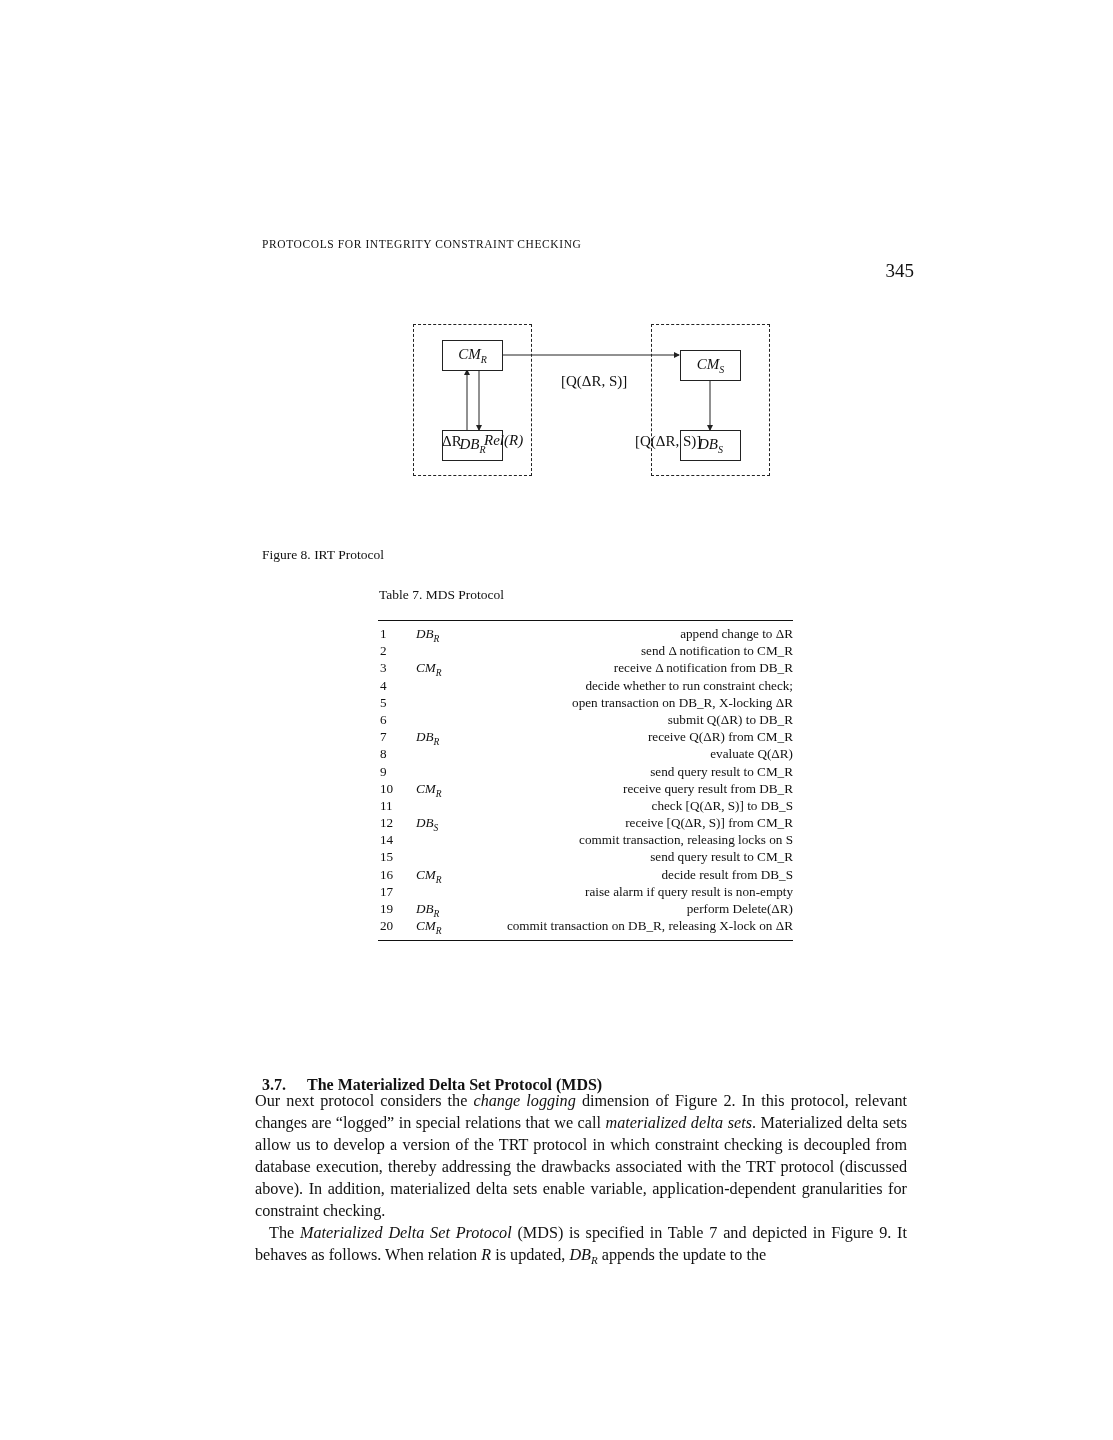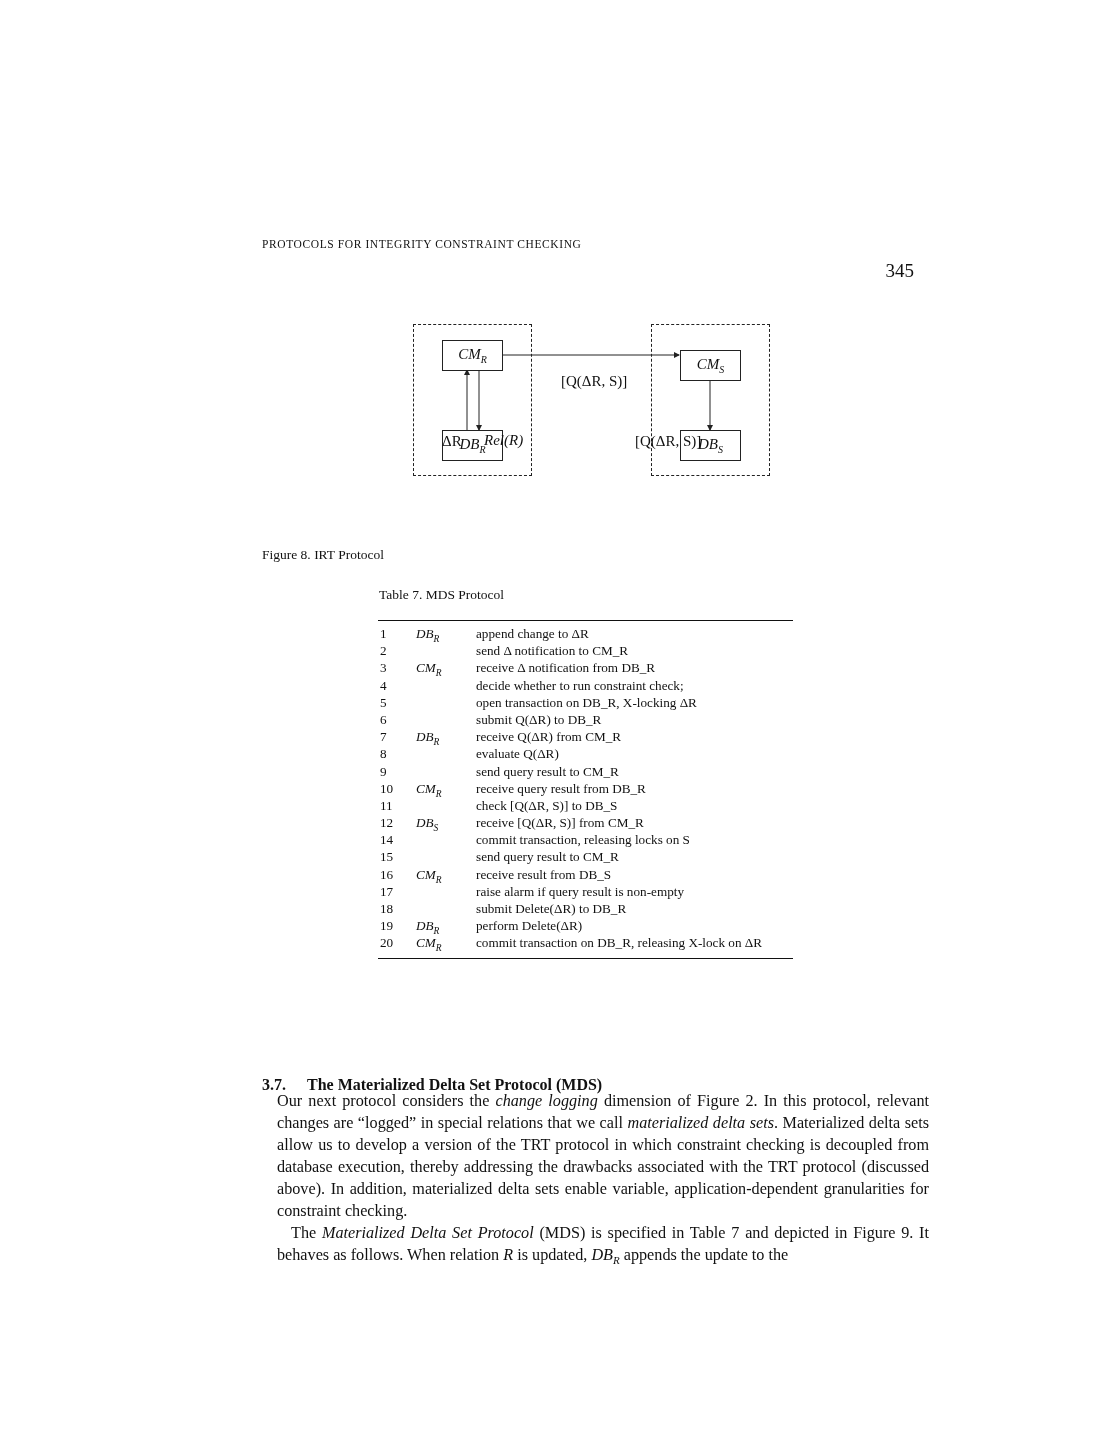--- a/index.html
+++ b/index.html
@@ -18,25 +18,25 @@
 
   .figcap { left:262px; top:547px; font-size:13.5px; }
   .figcap .ital, .tabcap .ital { }
   .tabcap { left:379px; top:587px; font-size:13.5px; }
 
   .tbl { left:378px; top:620px; width:415px; border-top:1px solid #111; border-bottom:1px solid #111; padding-top:4px; padding-bottom:6px; }
   .row { display:flex; font-size:13.2px; line-height:17.2px; height:17.2px; }
   .row .n { width:36px; padding-left:2px; }
   .row .a { width:60px; font-style:italic; }
   .row .a sub { font-size:9.5px; }
-  .row .d { flex:1; white-space:nowrap; }
+  .row .d { flex:1; white-space:nowrap;text-align:right; }
 
   .section { left:262px; top:1044px; font-size:16px; font-weight:bold; }
   .section .num { display:inline-block; width:45px;margin-top:32px; }
-  .para { left:277px; width:652px; font-size:16.2px; line-height:22px; text-align:justify; }
+  .para { left:255px; width:652px; font-size:16.2px; line-height:22px; text-align:justify; }
   .p1 { top:1090px; }
   .p2 { top:1222px; text-indent:14px; }
   .para i { font-style:italic; }
 </style>
 </head>
 <body>
 
 <div class="abs runhead">
   <span class="title">PROTOCOLS FOR INTEGRITY CONSTRAINT CHECKING</span>
   <span class="page">345</span>
@@ -154,31 +154,26 @@
       <span class="d">commit transaction, releasing locks on S</span>
     </div>
     <div class="row">
       <span class="n">15</span>
       <span class="a"></span>
       <span class="d">send query result to CM_R</span>
     </div>
     <div class="row">
       <span class="n">16</span>
       <span class="a">CM<sub>R</sub></span>
-      <span class="d">receive result from DB_S</span>
+      <span class="d">decide result from DB_S</span>
     </div>
     <div class="row">
       <span class="n">17</span>
       <span class="a"></span>
       <span class="d">raise alarm if query result is non-empty</span>
-    </div>
-    <div class="row">
-      <span class="n">18</span>
-      <span class="a"></span>
-      <span class="d">submit Delete(ΔR) to DB_R</span>
     </div>
     <div class="row">
       <span class="n">19</span>
       <span class="a">DB<sub>R</sub></span>
       <span class="d">perform Delete(ΔR)</span>
     </div>
     <div class="row">
       <span class="n">20</span>
       <span class="a">CM<sub>R</sub></span>
       <span class="d">commit transaction on DB_R, releasing X-lock on ΔR</span>

